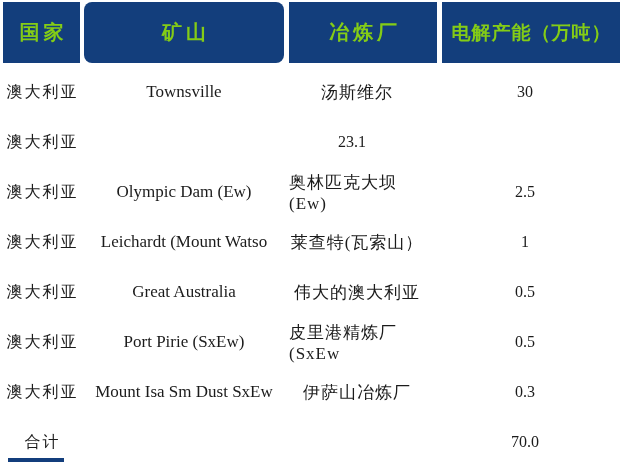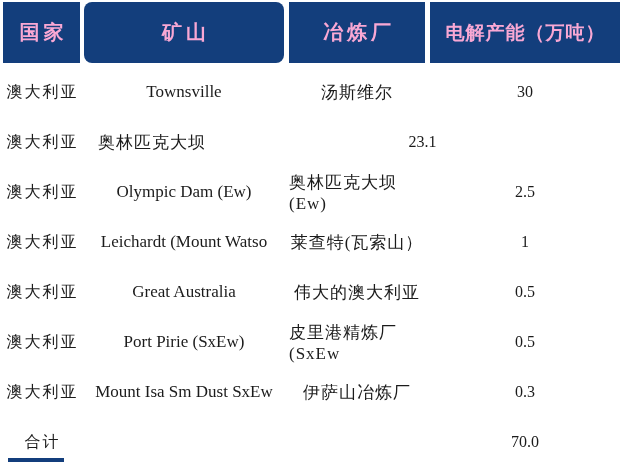--- a/index.html
+++ b/index.html
@@ -13,30 +13,30 @@
     background:#fff;
     font-family:"Liberation Serif","DejaVu Serif",serif;
     overflow:hidden;
   }
   .thead{
     position:absolute;left:3px;top:2px;width:617px;height:61px;
     display:flex;
   }
   .th{
     background:var(--hdr);
-    color:#f9a8d4;
+    color:#84cc16;
     font-weight:bold;
     font-size:20px;
     display:flex;align-items:center;justify-content:center;
     letter-spacing:4px;
     text-indent:4px; 
   }
   .th.c1{width:77px;margin-right:4px;}
   .th.c2{width:200px;margin-right:5px;border-radius:8px;}
-  .th.c3{width:136px;margin-right:5px;}
+  .th.c3{width:148px;margin-right:5px;}
   .th.c4{flex:1;letter-spacing:1px;text-indent:1px;font-size:19px;}
   .tbody{
     position:absolute;left:3px;top:67px;width:617px;
   }
   .row{
     display:flex;height:50px;justify-content:center;
   }
   .td{
     display:flex;align-items:center;justify-content:center;
     font-size:17px;color:var(--txt);
@@ -64,21 +64,20 @@
 
   <div class="tbody">
       <div class="row">
         <div class="td c1">澳大利亚</div>
         <div class="td c2">Townsville</div>
         <div class="td c3">汤斯维尔</div>
         <div class="td c4">30</div>
       </div>
       <div class="row">
         <div class="td c1">澳大利亚</div>
-        <div class="td c3">奥林匹克大坝</div>
         <div class="td c4">23.1</div>
       </div>
       <div class="row">
         <div class="td c1">澳大利亚</div>
         <div class="td c2">Olympic Dam (Ew)</div>
         <div class="td c3">奥林匹克大坝(Ew)</div>
         <div class="td c4">2.5</div>
       </div>
       <div class="row">
         <div class="td c1">澳大利亚</div>

